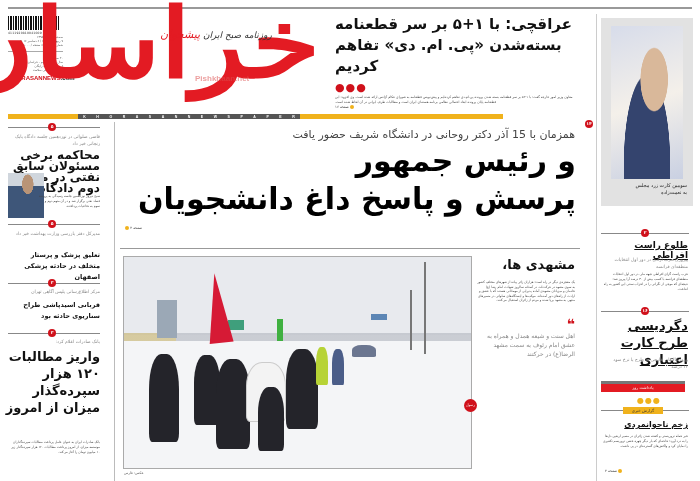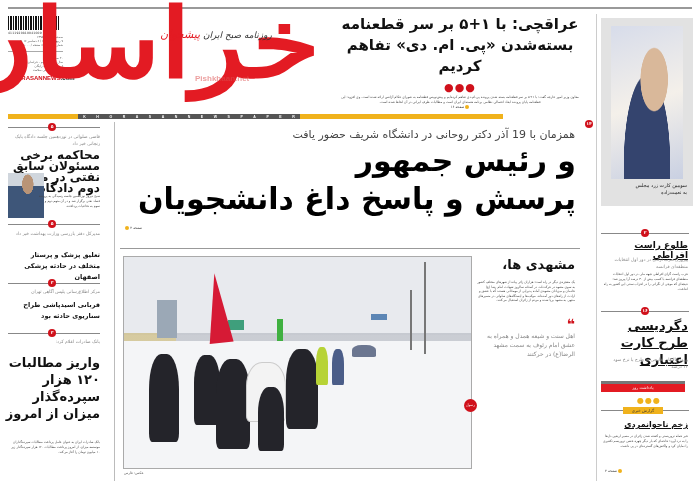--- a/index.html
+++ b/index.html
@@ -35,21 +35,21 @@
       font-family: "DejaVu Serif", serif; font-size: 9px; color: #333; font-style: italic; direction: rtl;
     }
     .logo-sub b { color: #e31b23; font-weight: normal; font-size: 11px; }
     .watermark { position: absolute; left: 125px; top: 60px; font-family: "Liberation Sans", sans-serif; font-size: 8px; font-weight: bold; color: rgba(220,80,80,0.55); }
 
     .strip { position: absolute; left: 8px; top: 114px; width: 495px; height: 5px; background: #f0b21c; }
     .strip-dark { position: absolute; left: 78px; top: 114px; width: 222px; height: 5px; background: #555; display: flex; justify-content: space-around; align-items: center; }
     .strip-dark span { font-size: 3.5px; color: #fff; font-family: "Liberation Sans", sans-serif; font-weight: bold; }
 
     
-    .teaser { position: absolute; left: 335px; top: 14px; width: 250px; height: 100px; direction: rtl; text-align: center; }
+    .teaser { position: absolute; left: 335px; top: 14px; width: 250px; height: 100px; direction: rtl; text-align: left; }
     .teaser-h { font-size: 15px; font-weight: bold; line-height: 21px; color: #111; }
     .dots { color: #d0111b; font-size: 11px; letter-spacing: 1px; margin-top: 4px; }
     .teaser-body { font-size: 3.3px; line-height: 5px; color: #444; margin-top: 1px; }
     .page-ref { font-size: 3.5px; color: #333; }
     .page-ref i { display: inline-block; width: 4px; height: 4px; border-radius: 50%; background: #f0b21c; vertical-align: middle; }
 
     
     .right-col { position: absolute; left: 596px; top: 14px; width: 96px; height: 467px; border-left: 1px solid #ccc; direction: rtl; text-align: right; }
     .portrait-box { position: absolute; left: 4px; top: 4px; width: 92px; height: 188px; background: #e2e2e2; }
     .portrait {
@@ -218,25 +218,25 @@
     <div class="lc-rule" style="top:161px;">
       <span class="badge">۳</span>
     </div>
     <div class="lc-kicker" style="top:166px; width:92px;">مرکز اطلاع‌رسانی پلیس آگاهی تهران</div>
     <div class="lc-h" style="top:178px; width:92px; font-size:6.5px; line-height:11px;">قربانی اسیدپاشی طراح سناریوی حادثه بود</div>
 
     <div class="lc-rule" style="top:211px;">
       <span class="badge">۳</span>
     </div>
     <div class="lc-kicker" style="top:216px; width:90px;">بانک صادرات اعلام کرد:</div>
-    <div class="lc-h" style="top:226px; width:95px; font-size:13px; line-height:17px; font-weight:900;margin-top:6px;">واریز مطالبات ۱۲۰ هزار سپرده‌گذار میزان از امروز</div>
+    <div class="lc-h" style="top:226px; width:95px; font-size:13px; line-height:17px; font-weight:900;">واریز مطالبات ۱۲۰ هزار سپرده‌گذار میزان از امروز</div>
     <div class="lc-body" style="top:318px; width:92px;">بانک صادرات ایران به عنوان عامل پرداخت مطالبات سپرده‌گذاران موسسه میزان، از امروز پرداخت مطالبات ۱۲۰ هزار سپرده‌گذار زیر ۱۰ میلیون تومان را آغاز می‌کند.</div>
   </div>
 
-  <div class="main-kicker">همزمان با 19 آذر دکتر روحانی در دانشگاه شریف حضور یافت</div>
+  <div class="main-kicker">همزمان با 15 آذر دکتر روحانی در دانشگاه شریف حضور یافت</div>
   <div class="main-head">
     <div>و رئیس جمهور</div>
     <div>پرسش و پاسخ داغ دانشجویان</div>
   </div>
   <div class="page-ref main-ref"><i></i> <span>صفحه ۲</span></div>
   <div class="main-rule"></div>
 
   <div class="photo">
     <div class="horizon"></div>
     <div class="building"></div>

